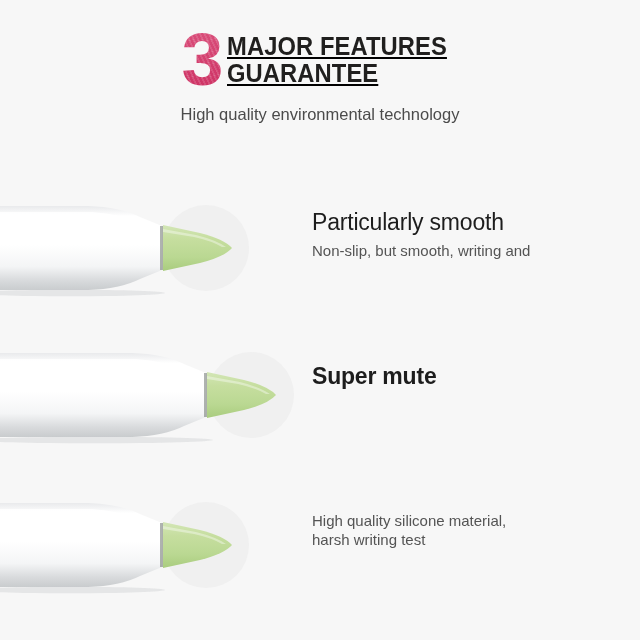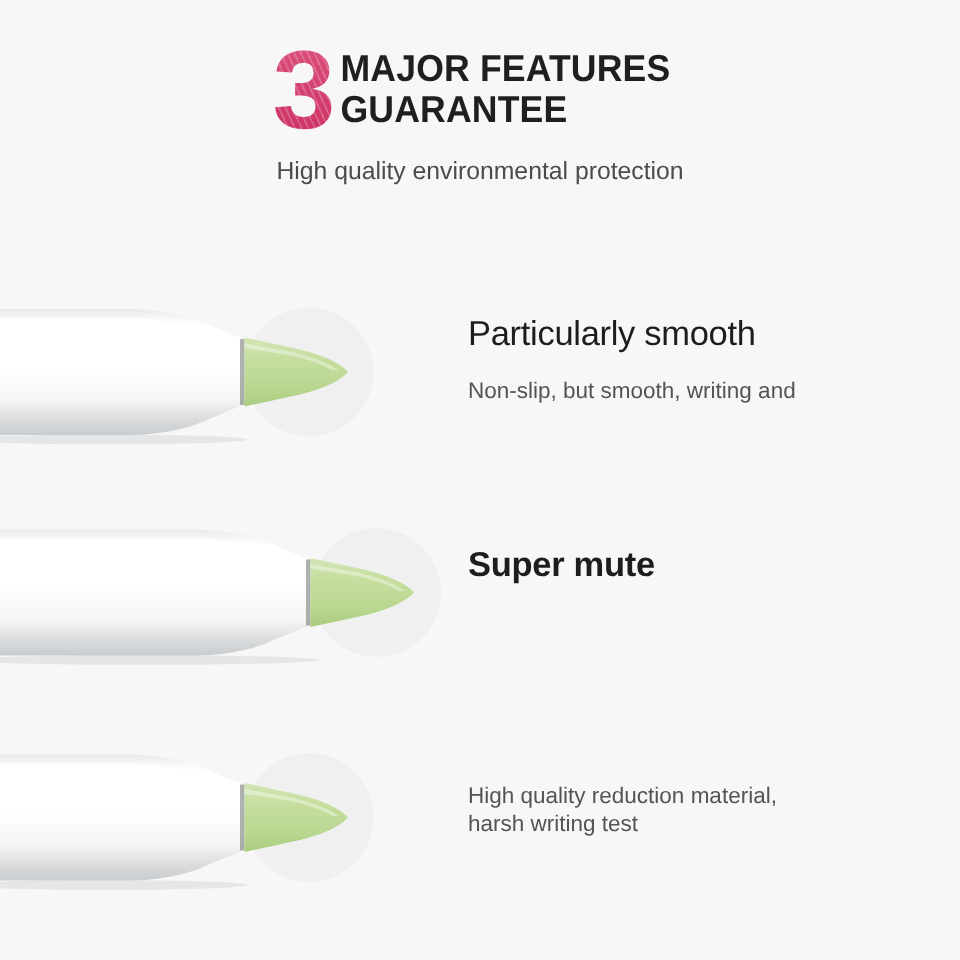--- a/index.html
+++ b/index.html
@@ -49,20 +49,21 @@
       linear-gradient(180deg, #da4f7b 0%, #cd3163 100%);
     -webkit-background-clip: text;
     background-clip: text;
     color: transparent;
     margin-right: 6px;
     padding-top: 0px;
     transform: scaleX(1.02);
   }
   #headline-text {
     padding-top: 6px;
+    text-decoration: underline;
   }
   .headline-line {
     font-family: "Liberation Sans", sans-serif;
     font-weight: bold;
     font-size: 25px;
     line-height: 27px;
     letter-spacing: 0.1px;
     color: #201f1e;
     transform: scaleX(0.95);
     transform-origin: left center;
@@ -125,39 +126,39 @@
     line-height: 27px;
     color: #1d1d1d;
     letter-spacing: -0.2px;
     white-space: nowrap;
   }
   .feature-desc {
     font-family: "Liberation Sans", sans-serif;
     font-size: 15px;
     line-height: 18.5px;
     color: #545454;
-    margin-top: 16px;
+    margin-top: 6px;
   }
   .desc-line { white-space: nowrap; }
 </style>
 </head>
 <body>
 
 <div id="header">
 
   <div id="headline-row">
     <div id="big-three">3</div>
     <div id="headline-text">
       <div class="headline-line">MAJOR FEATURES</div>
       <div class="headline-line">GUARANTEE</div>
     </div>
   </div>
 
   <div id="subheading">
-    <div class="subheading-line">High quality environmental protection</div>
+    <div class="subheading-line">High quality environmental technology</div>
   </div>
 
 </div>
 
 <div class="feature-row" id="feature-0">
 
   <div class="pen-stage">
     <div class="tip-halo" style="left:163px; top:32px; width:86px; height:86px;"></div>
     <svg class="pen-svg" width="300" height="150" viewBox="0 0 300 150">
       <defs>
@@ -260,18 +261,18 @@
       <path d="M -10,39 L 92,39 Q 122,41 140,50 L 156,57 L 156,62 L 138,55 Q 120,47 92,45 L -10,45 Z" fill="#ffffff" opacity="0.85"></path>
       <rect x="160" y="53" width="3" height="44" fill="#6e7570" opacity="0.55"></rect>
       <path d="M 163,52 L 163,98 L 200,90 Q 224,84 232,75 Q 224,66 200,60 Z" fill="url(#tipG3)"></path>
       <path d="M 163,56 L 196,62 Q 216,67 226,74 L 222,74 Q 212,68 194,64 L 163,59 Z" fill="#ffffff" opacity="0.38"></path>
       <ellipse cx="70" cy="120" rx="95" ry="3.2" fill="#cfd1d3" opacity="0.45"></ellipse>
     </svg>
   </div>
 
   <div class="feature-text" style="top:36px;">
     <div class="feature-desc">
-      <div class="desc-line">High quality reduction material,</div>
+      <div class="desc-line">High quality silicone material,</div>
       <div class="desc-line">harsh writing test</div>
     </div>
   </div>
 
 </div>
 
 </body></html>

